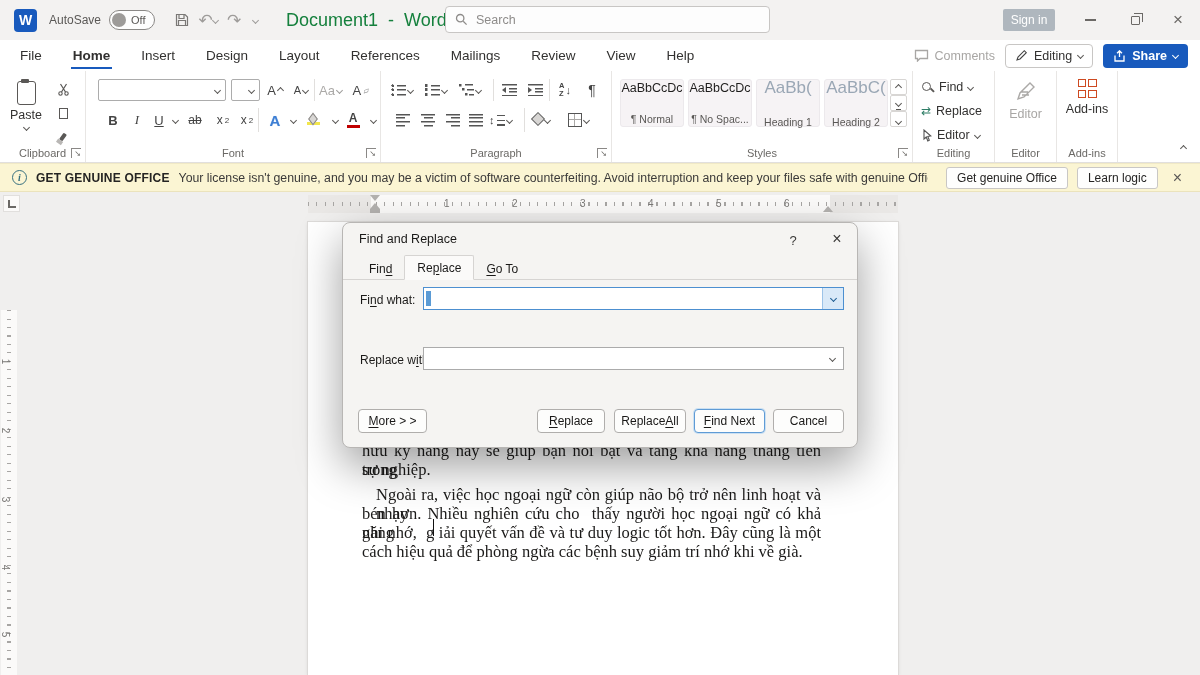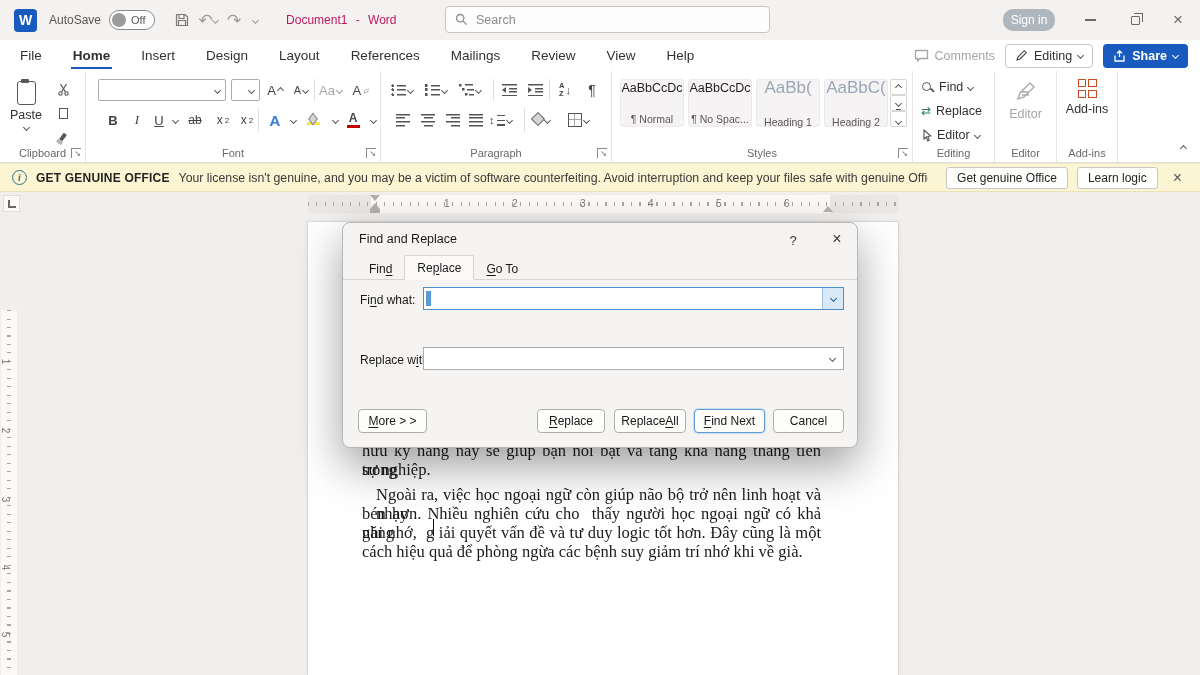--- a/index.html
+++ b/index.html
@@ -11,26 +11,26 @@
   #titlebar { height:40px; background:#F3F2F1; display:flex; align-items:center; position:relative; }
   .wlogo { width:23px; height:23px; background:#185ABD; border-radius:4px; color:#fff; font-weight:bold;
            font-size:14px; display:flex; align-items:center; justify-content:center; margin:0 12px 0 14px; }
   .tb-txt { font-size:12px; color:#5A5856; margin-right:8px; }
   .toggle { width:46px; height:20px; border:1px solid #8A8886; border-radius:10px; background:#FDFDFD;
             display:flex; align-items:center; padding:0 5px 0 2px; gap:5px; margin-right:14px; }
   .knob { width:14px; height:14px; border-radius:50%; background:#9D9B99; }
   .toggle span { font-size:11px; color:#5A5856; }
   .tb-btn { width:26px; height:26px; display:flex; align-items:center; justify-content:center; color:#8E8C8A; font-size:16px; }
   .qa-chev { margin:0 6px; }
-  .doc-title { font-size:12px; color:#be185d; margin-left:22px; word-spacing:5px; }
+  .doc-title { font-size:18px; color:#15803d; margin-left:22px; word-spacing:5px; }
   #searchbox { position:absolute; left:445px; top:6px; width:325px; height:27px; background:#FDFDFD;
                border:1px solid #C8C6C4; border-radius:4px; display:flex; align-items:center; padding:0 9px; gap:8px; }
   #searchbox span { font-size:12.5px; color:#8E8C8A; }
   #signin { position:absolute; left:1003px; top:9px; width:52px; height:22px; background:#AFB7BE; color:#fff;
-            font-size:12px; border-radius:10px; display:flex; align-items:center; justify-content:center; }
+            font-size:12px; border-radius:2px; display:flex; align-items:center; justify-content:center; }
   .winctl { position:absolute; top:7px; width:28px; height:26px; display:flex; align-items:center; justify-content:center; color:#6B6966; }
   .min-bar { width:11px; height:1.4px; background:#6B6966; }
   .restore { width:9px; height:9px; border:1.2px solid #6B6966; border-radius:1px; position:relative; }
   .restore::before { content:""; position:absolute; left:2px; bottom:2px; width:8px; height:8px;
                      border-top:1.2px solid #6B6966; border-right:1.2px solid #6B6966; }
 
   
   .cv { display:inline-block; width:5px; height:5px; border-right:1.2px solid #5A5856; border-bottom:1.2px solid #5A5856;
         transform:rotate(45deg); vertical-align:2px; }
   .cv.up { transform:rotate(225deg); vertical-align:-1px; }

